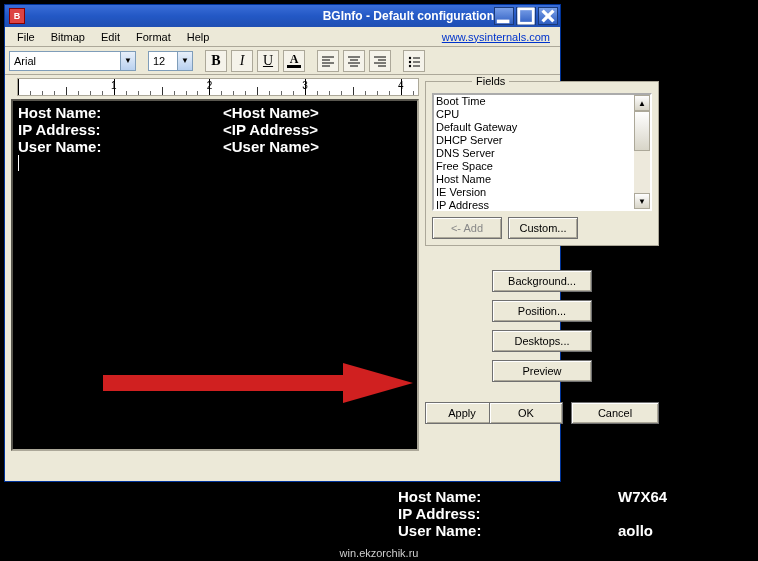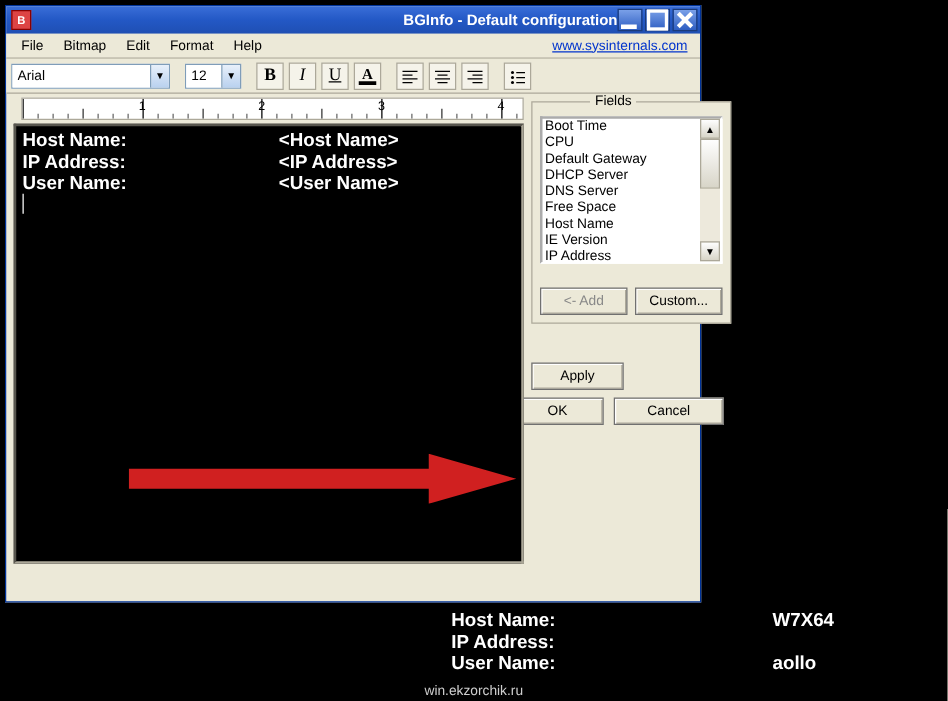--- a/index.html
+++ b/index.html
@@ -185,50 +185,50 @@
     width: 16px; background: #e8e5d8;
     display: flex; flex-direction: column;
   }
   .sbbtn {
     height: 16px; background: linear-gradient(to bottom, #fefefe, #d8d5c8);
     border: 1px solid #aca899;
     display: flex; align-items: center; justify-content: center; font-size: 8px;
   }
   .sbthumb { flex: 0 0 40px; background: linear-gradient(to bottom,#fefefe,#d8d5c8); border: 1px solid #aca899; margin: 0;}
   .sbtrack { flex: 1; background: #ede9dc; }
-  .field-btns { display: flex; gap: 6px; margin-top: 19px; }
+  .field-btns { display: flex; gap: 6px; margin-top: 6px; }
   .btn {
     height: 22px;
     min-width: 70px;
     padding: 0 8px;
     background: #ece9d8;
     border: 1px solid #707070;
     box-shadow: inset 1px 1px 0 #fff, inset -1px -1px 0 #aca899;
     font-size: 11px;
     font-family: inherit;
     cursor: default;
     display: inline-flex; align-items: center; justify-content: center;
   }
   .btn.disabled { color: #888; }
   .stack-btns { margin-top: 24px; display: flex; flex-direction: column; align-items: center; gap: 8px; }
   .stack-btns .btn { width: 100px; }
-  .apply-area { margin-top: 31px; display: flex; flex-direction: column; align-items: flex-start; gap: 6px; }
+  .apply-area { margin-top: 20px; display: flex; flex-direction: row; align-items: flex-start; gap: 6px; }
   .apply-area .okcancel { display: flex; gap: 8px; margin-left: -16px; }
   
   .desk-info {
     position: absolute;
     right: 20px; bottom: 22px;
     color: #fff;
     font-family: Arial, sans-serif;
     font-size: 15px;
     font-weight: bold;
   }
   .desk-info .drow { display: flex; }
   .desk-info .dlabel { width: 220px; }
-  .desk-info .dval { width: 120px; margin-left: 37px; }
+  .desk-info .dval { width: 120px; }
   .watermark {
     position: absolute;
     left: 50%; bottom: 2px;
     transform: translateX(-50%);
     color: #cecece; font-size: 11px;
   }
 </style>
 </head>
 <body>
 
@@ -408,20 +408,26 @@
             <div class="sbtrack"></div>
             <div class="sbbtn">▼</div>
           </div>
         </div>
         <div class="field-btns">
           <button class="btn disabled">&lt;- Add</button>
           <button class="btn">Custom...</button>
         </div>
       </fieldset>
 
+      <div class="stack-btns">
+        <button class="btn">Background...</button>
+        <button class="btn">Position...</button>
+        <button class="btn">Desktops...</button>
+        <button class="btn">Preview</button>
+      </div>
 
       <div class="apply-area">
         <button class="btn" style="width:74px">Apply</button>
         <div class="okcancel">
           <button class="btn" style="width:74px">OK</button>
           <button class="btn" style="width:88px">Cancel</button>
         </div>
       </div>
     </div>
   </div>

